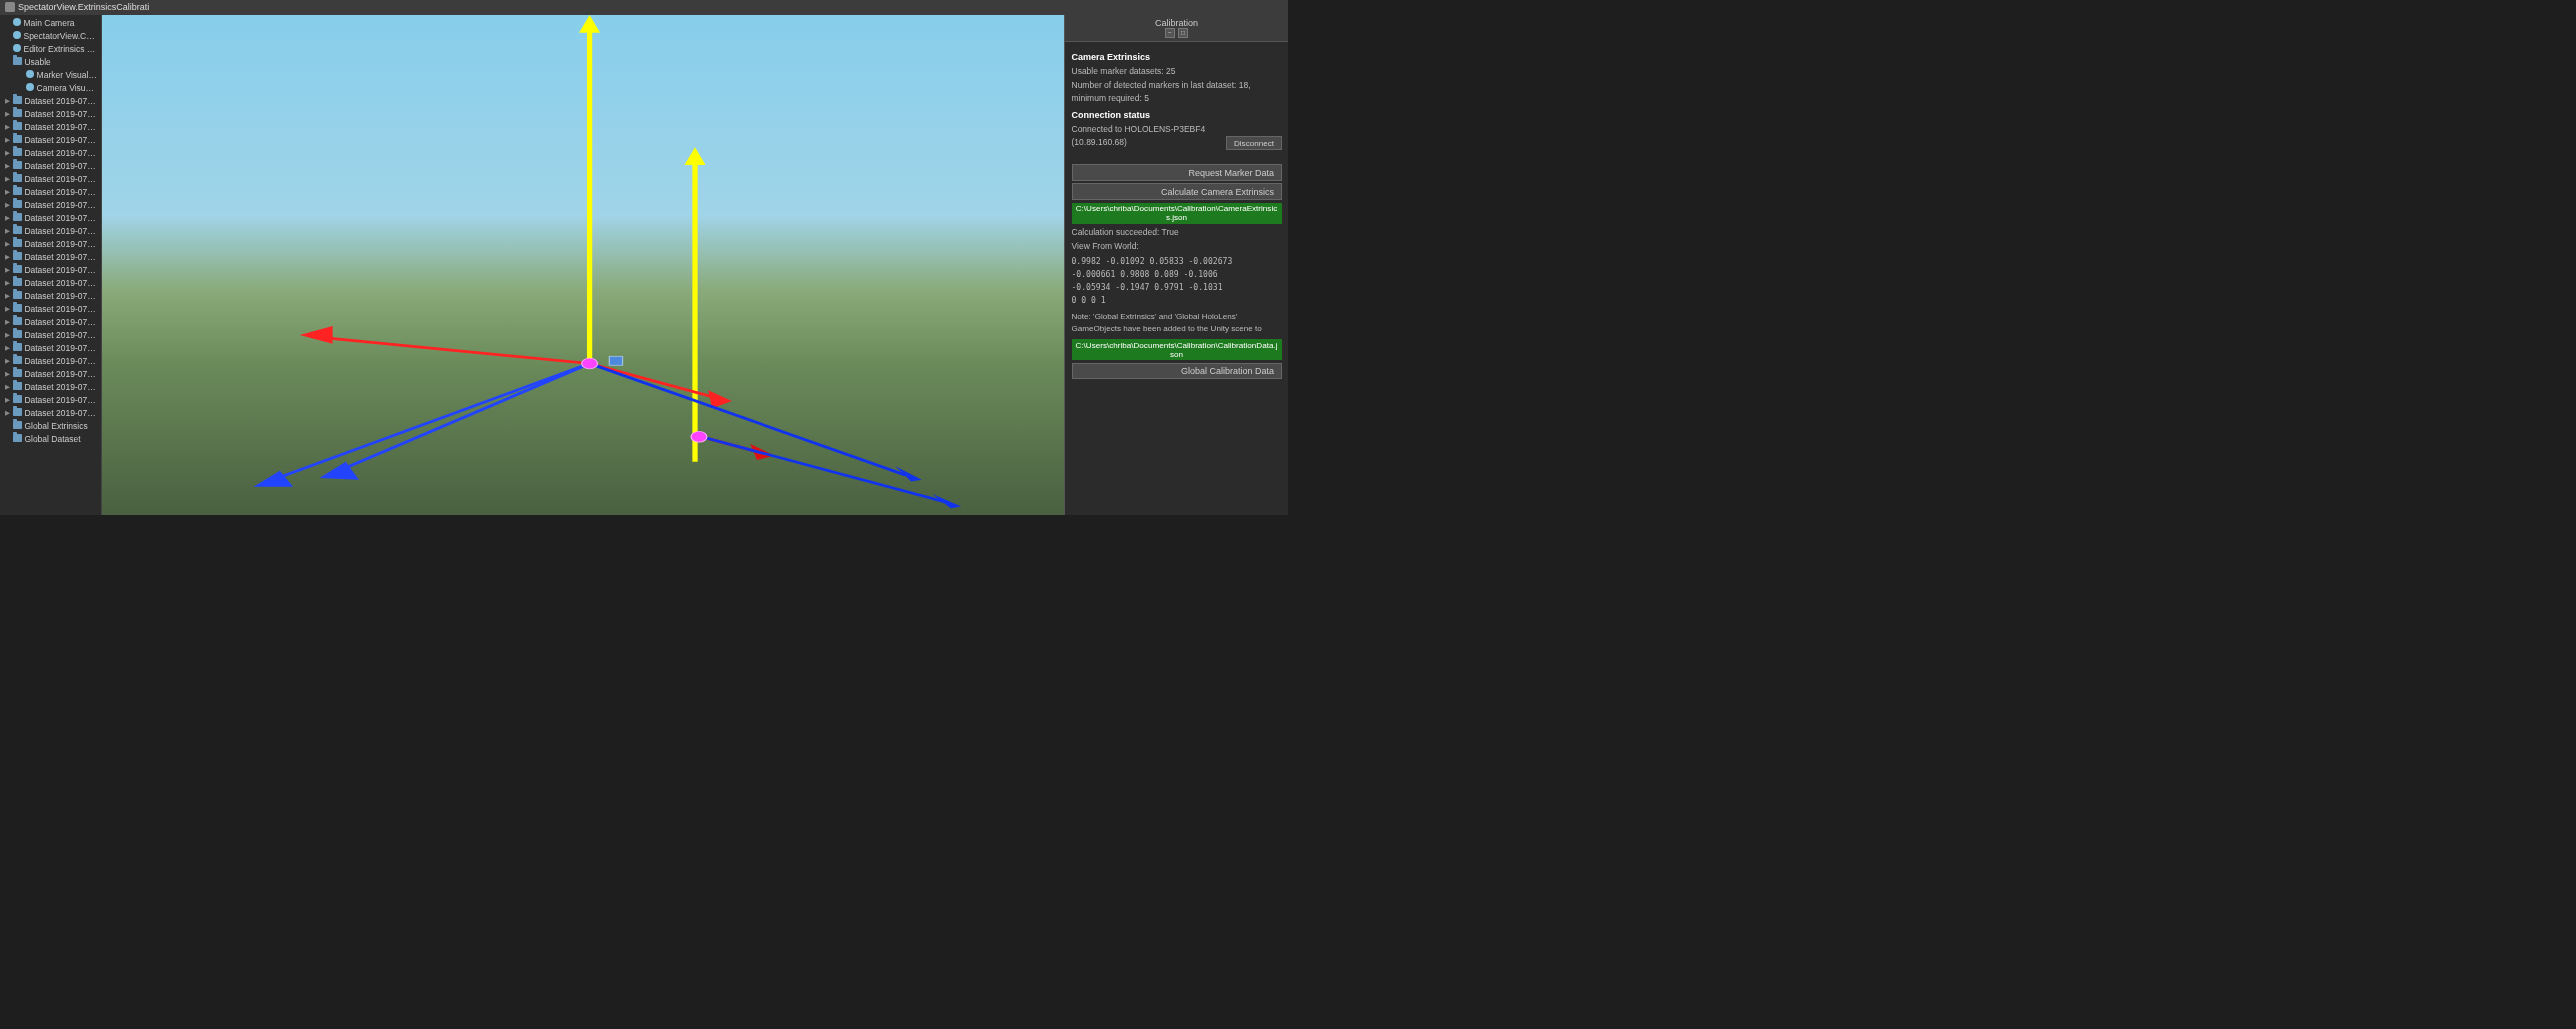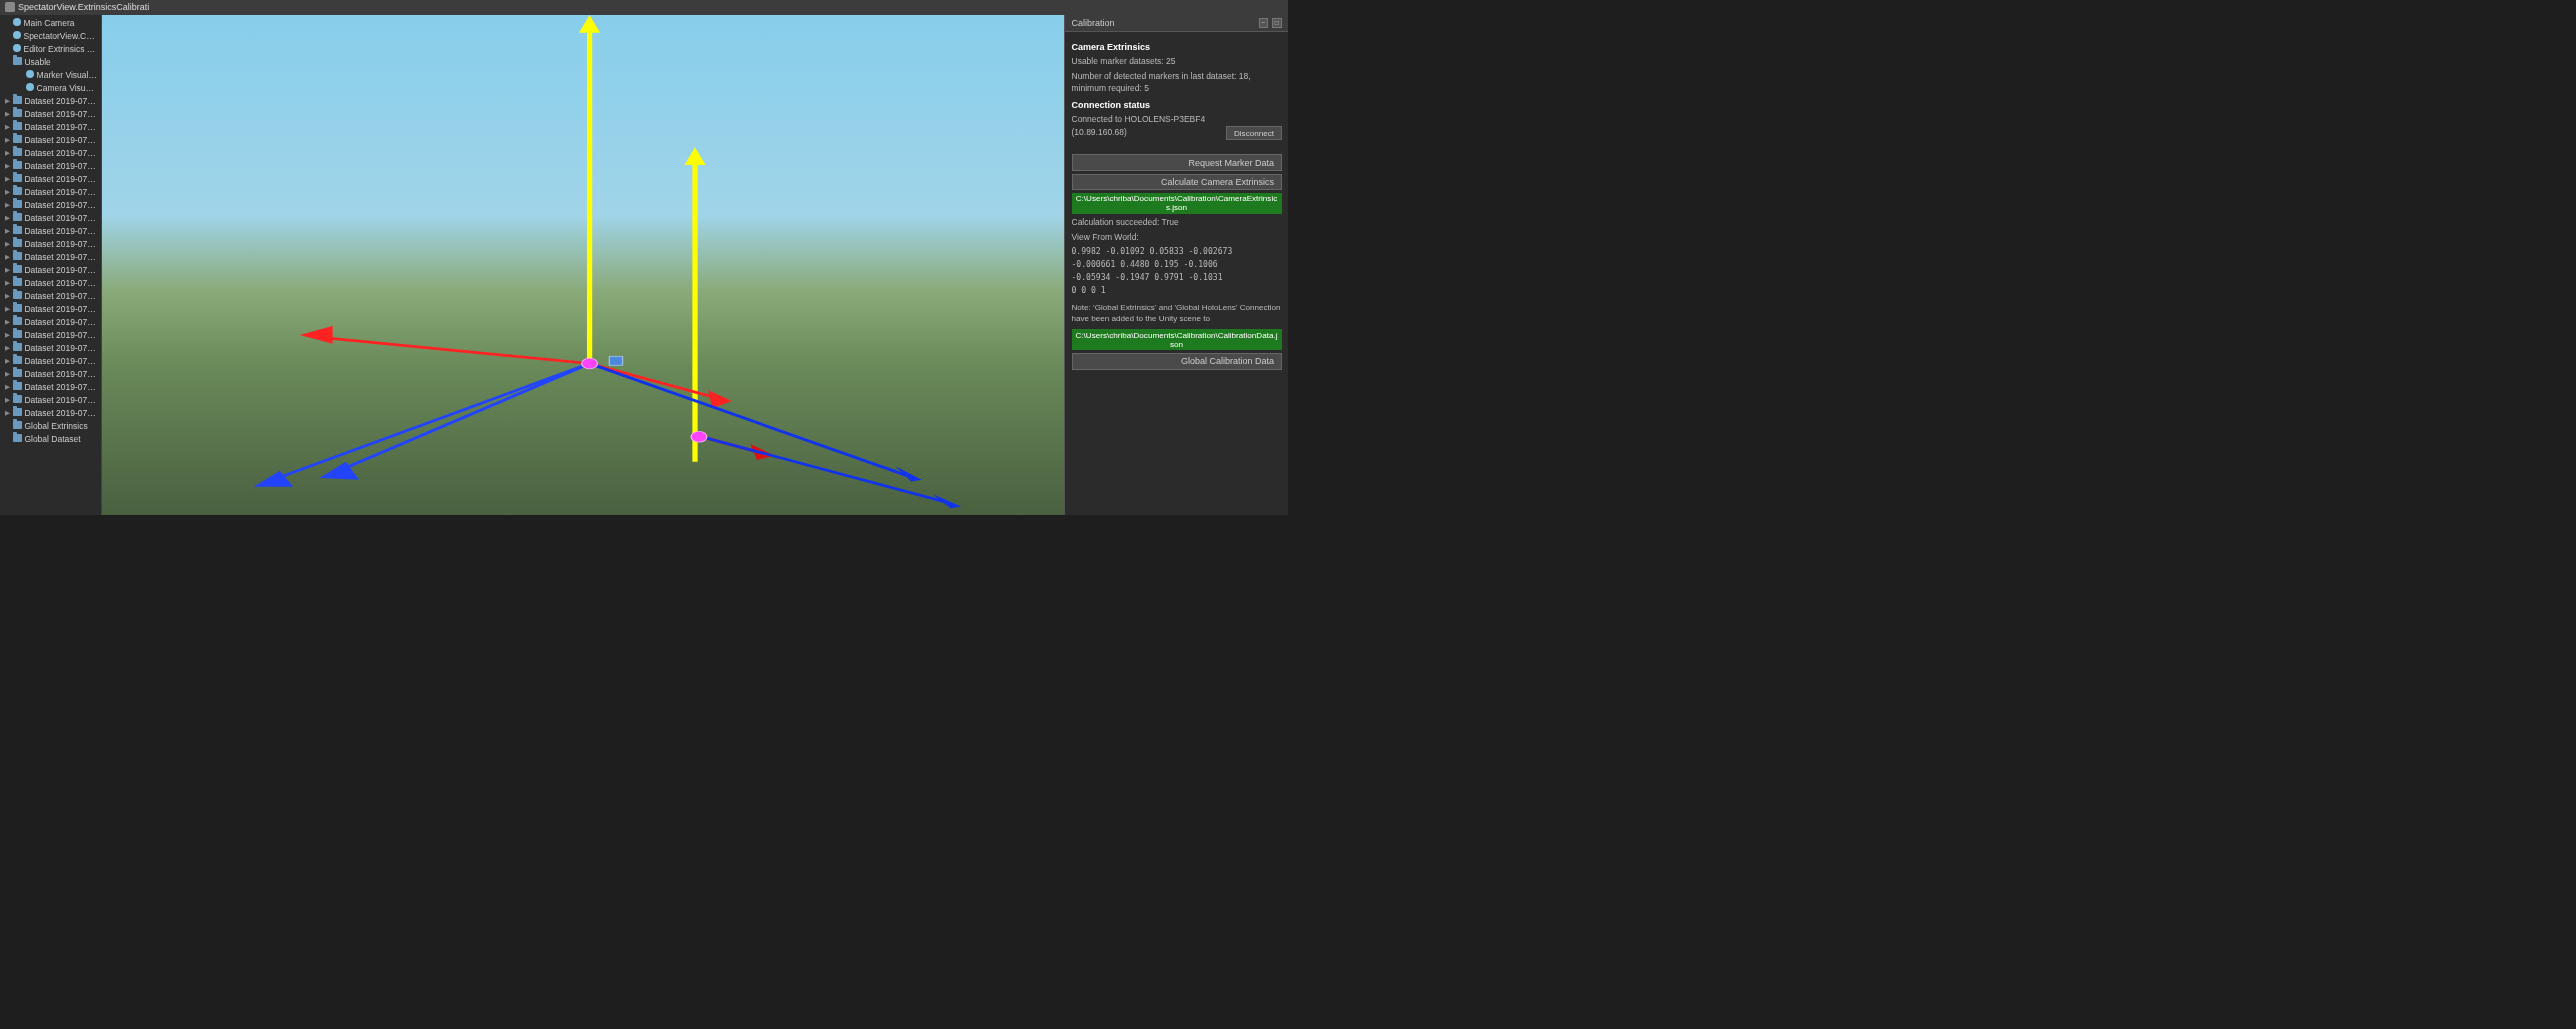--- a/index.html
+++ b/index.html
@@ -120,20 +120,21 @@
       flex-direction: column;
       flex-shrink: 0;
     }
     #calibration-header {
       background: #3c3c3c;
       padding: 3.3px 6.5px;
       display: flex;
       align-items: center;
       justify-content: space-between;
       border-bottom: 0.8px solid #555;
+      flex-direction: column;
     }
     #panel-header-buttons {
       display: flex;
       gap: 3.3px;
     }
     .panel-btn-small {
       width: 9.8px;
       height: 9.8px;
       background: #555;
       border: 0.8px solid #777;
@@ -462,25 +463,25 @@
 
       <button class="panel-button">Request Marker Data</button>
       <button class="panel-button">Calculate Camera Extrinsics</button>
 
       <div class="path-input">C:\Users\chriba\Documents\Calibration\CameraExtrinsics.json</div>
 
       <div class="info-text">Calculation succeeded: True</div>
       <div class="info-text">View From World:</div>
 
       <div class="matrix-row">0.9982      -0.01092    0.05833    -0.002673</div>
-      <div class="matrix-row">-0.000661  0.4480      0.195       -0.1006</div>
+      <div class="matrix-row">-0.000661  0.9808      0.089       -0.1006</div>
       <div class="matrix-row">-0.05934   -0.1947     0.9791      -0.1031</div>
       <div class="matrix-row">0               0               0               1</div>
 
-      <div class="note-text" style="margin-top:4.9px;">Note: 'Global Extrinsics' and 'Global HoloLens' Connection have been added to the Unity scene to</div>
+      <div class="note-text" style="margin-top:4.9px;">Note: 'Global Extrinsics' and 'Global HoloLens' GameObjects have been added to the Unity scene to</div>
 
       <div class="path-input" style="margin-top:4.9px;">C:\Users\chriba\Documents\Calibration\CalibrationData.json</div>
 
       <button class="panel-button">Global Calibration Data</button>
     </div>
   </div>
 
 </div>
 
 

